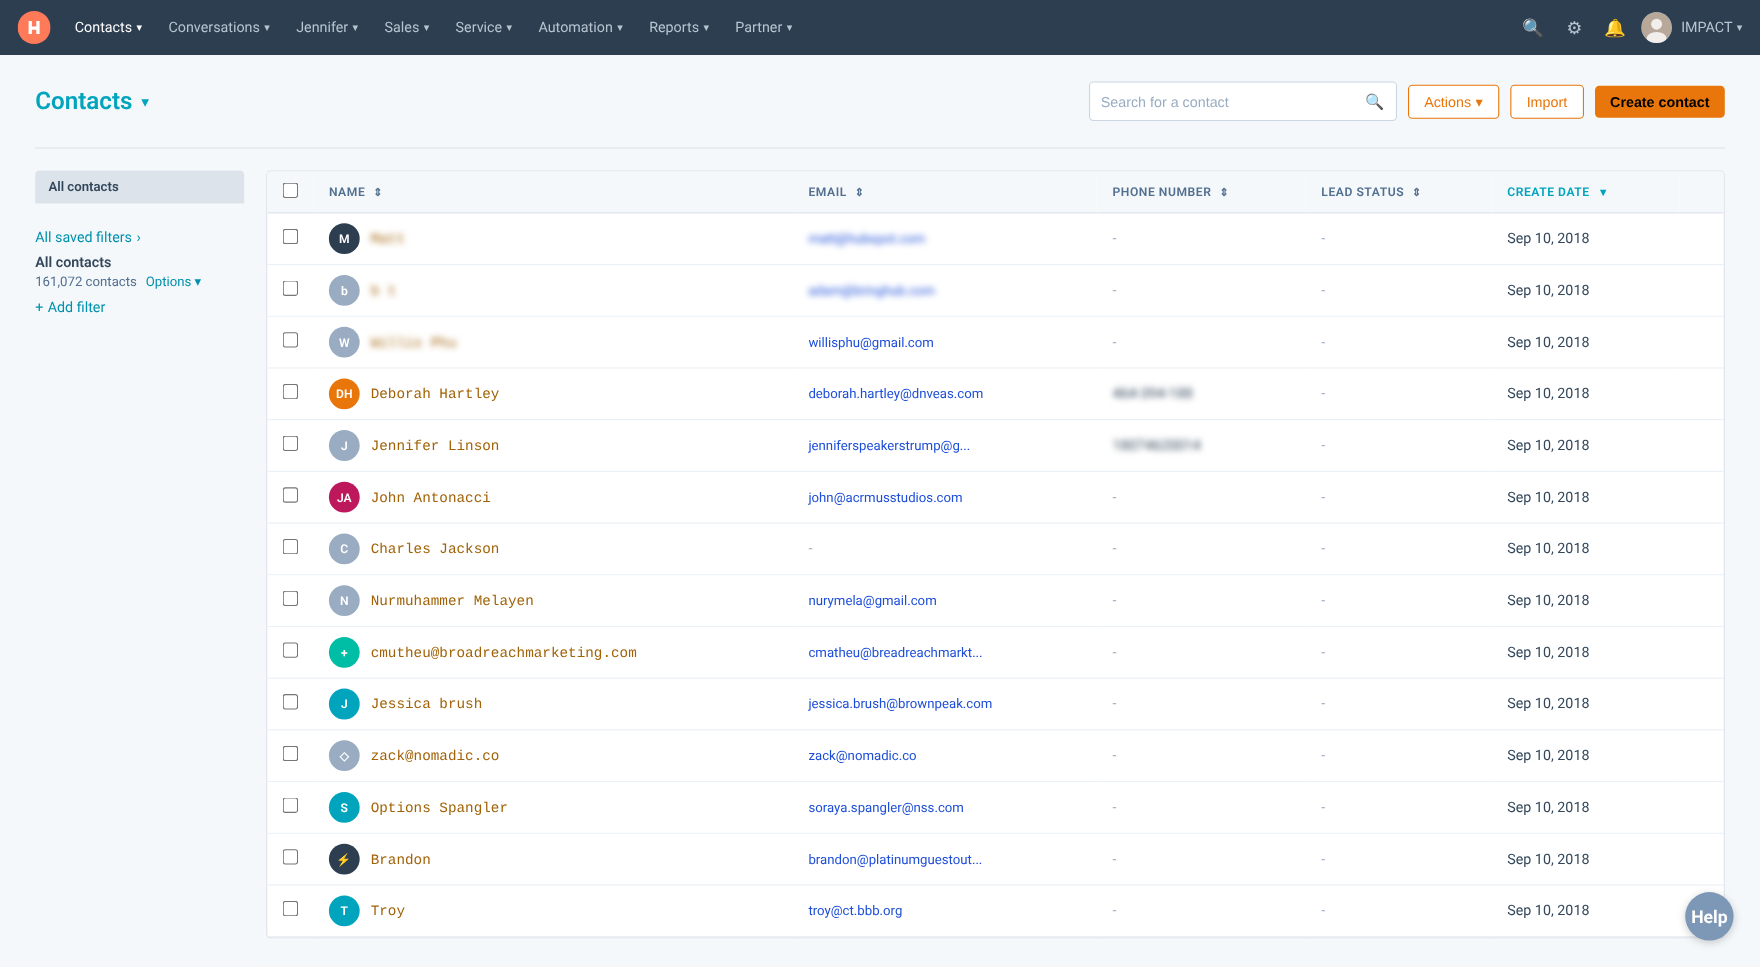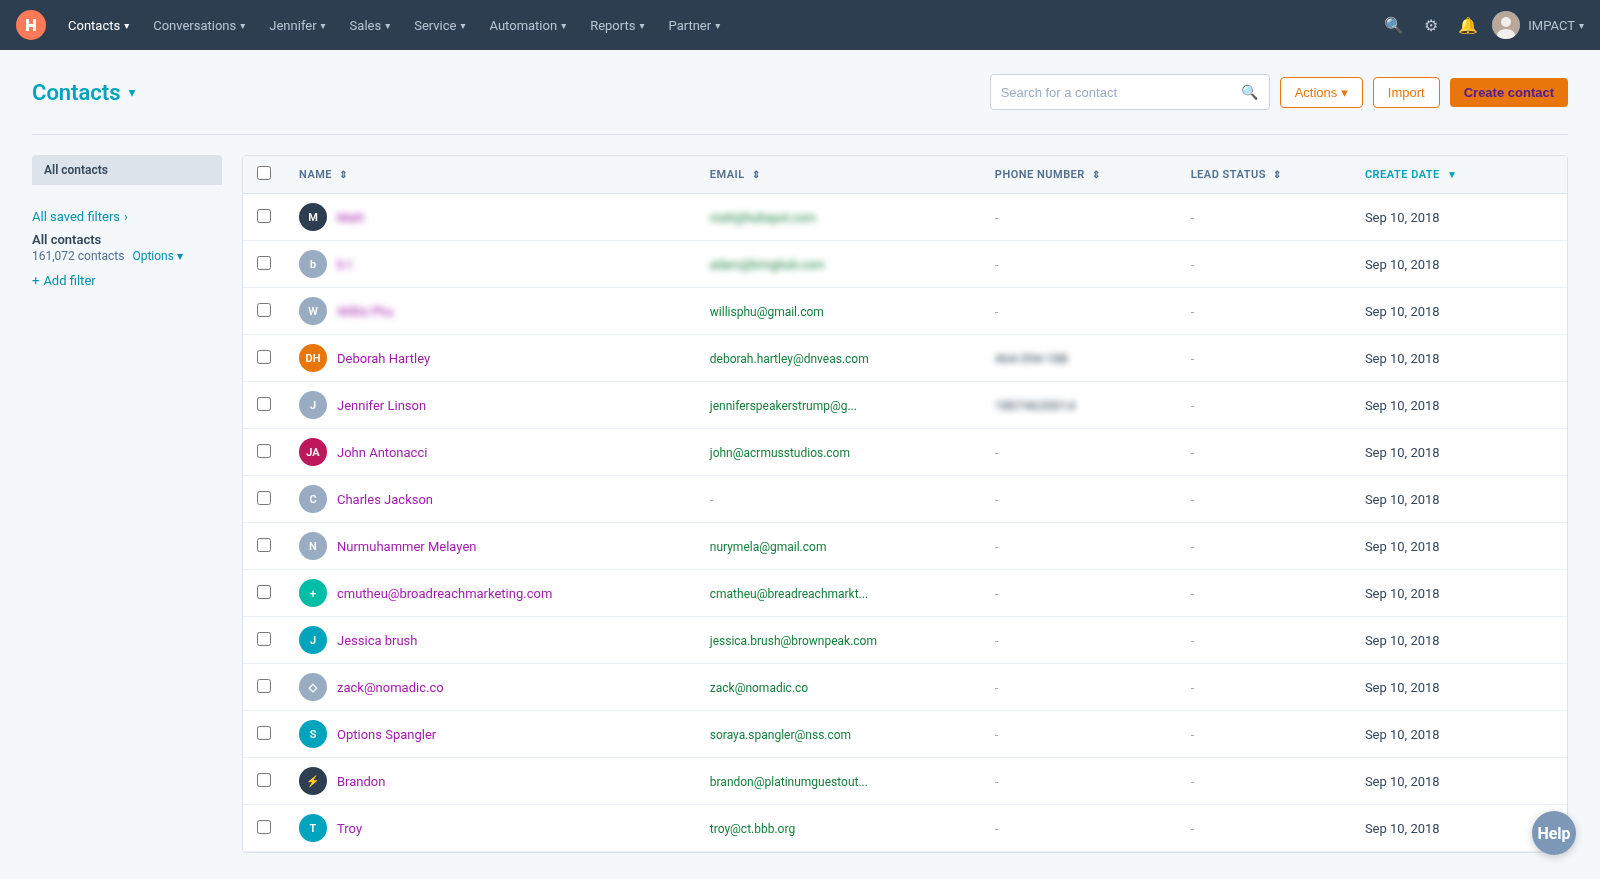--- a/index.html
+++ b/index.html
@@ -132,21 +132,21 @@
       cursor: pointer;
       font-size: 13px;
       font-weight: 500;
       display: flex;
       align-items: center;
       gap: 4px;
     }
     .btn-primary {
       border: none;
       background: #e8760a;
-      color: #4c1d95;
+      color: #000000;
       padding: 7px 14px;
       border-radius: 4px;
       cursor: pointer;
       font-size: 13px;
       font-weight: 600;
     }
 
     
     .divider { border: none; border-top: 1px solid #dde3eb; margin-bottom: 20px; }
 
@@ -260,24 +260,25 @@
       border-radius: 50%;
       flex-shrink: 0;
       display: flex;
       align-items: center;
       justify-content: center;
       font-size: 11px;
       font-weight: 600;
       overflow: hidden;
     }
     .contact-name {
-      color: #a21caf;
-      cursor: pointer;
-    }
-    .email-cell { color: #15803d; cursor: pointer; font-size: 12px; }
+      color: #a16207;
+      cursor: pointer;
+      font-family: Liberation Mono, monospace;
+    }
+    .email-cell { color: #1d4ed8; cursor: pointer; font-size: 12px; }
     .dash-cell { color: #99acc2; }
     td.check-col { width: 40px; text-align: center; }
     th.check-col { width: 40px; }
     input[type="checkbox"] { cursor: pointer; width: 14px; height: 14px; }
 
     
     .help-btn {
       position: fixed;
       bottom: 24px;
       right: 24px;

